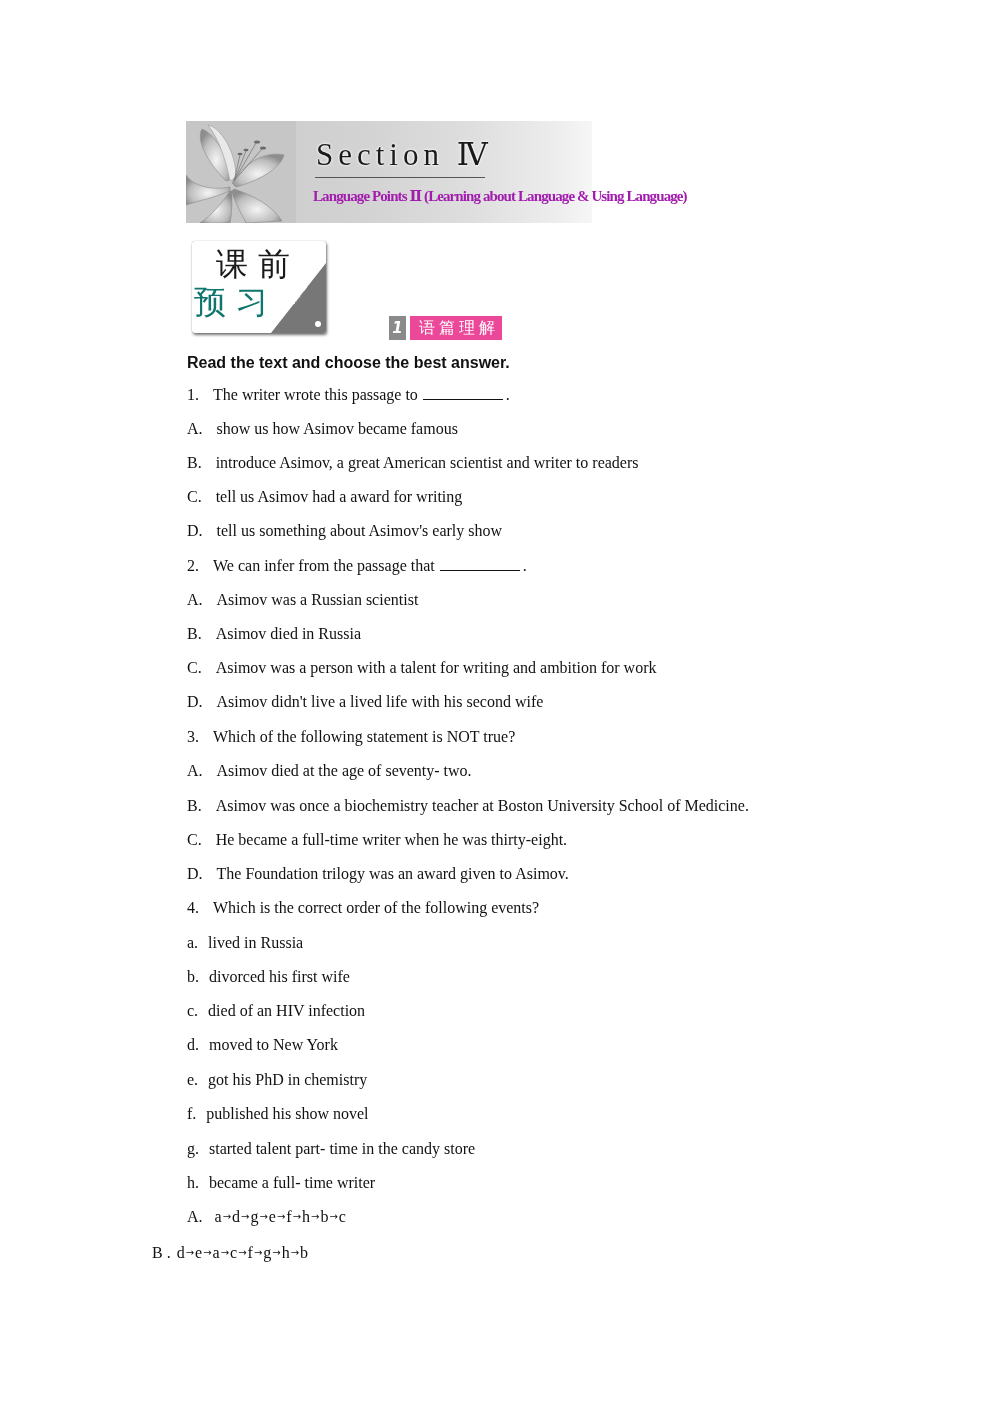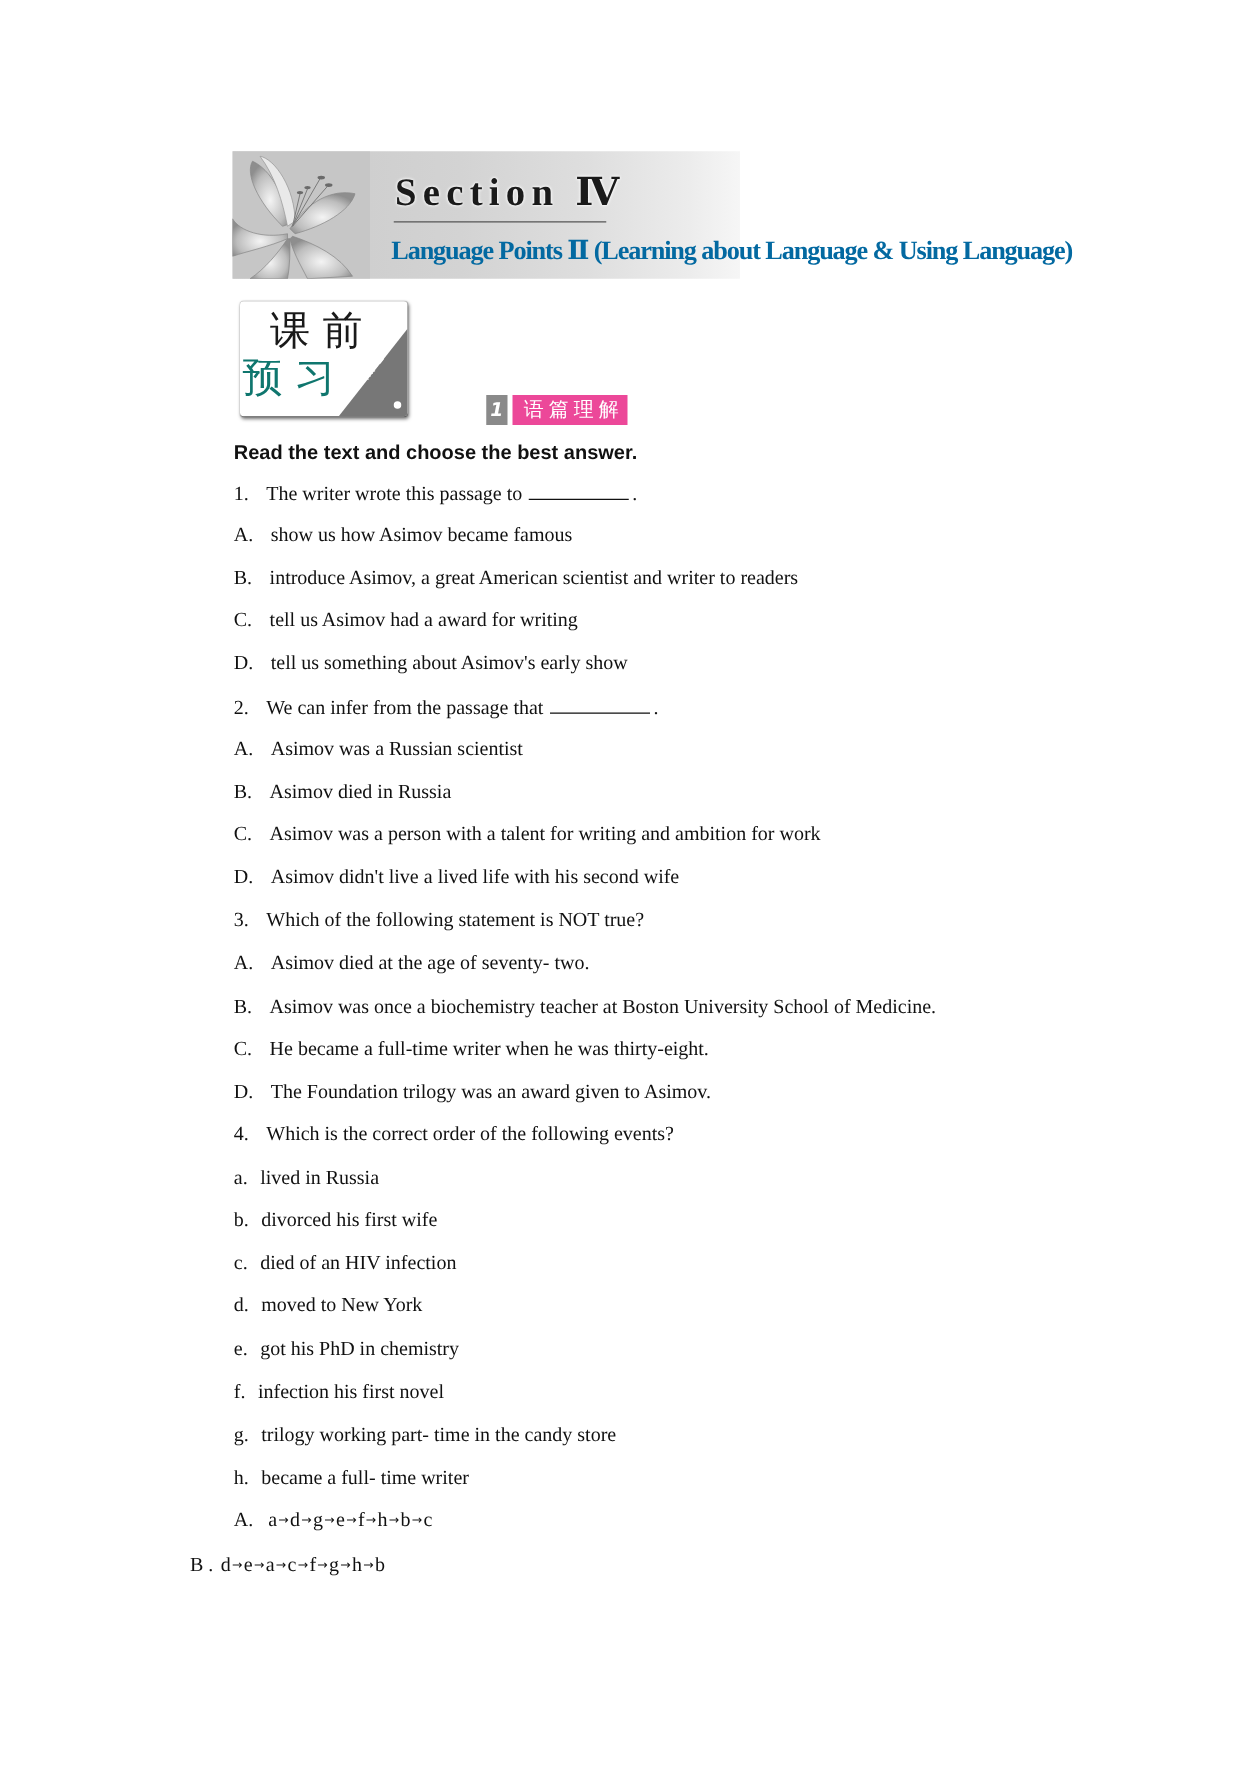--- a/index.html
+++ b/index.html
@@ -29,44 +29,44 @@
       left: 0;
       top: 0;
       width: 110px;
       height: 102px;
     }
     .section-title {
       position: absolute;
       left: 316px;
       top: 136px;
       font-family: "Liberation Serif", "DejaVu Serif", serif;
-      font-weight: bold;
+      font-weight: normal;
       font-size: 31px;
       letter-spacing: 5px;
       color: #1a1a1a;
       text-shadow: 0 0 2px #ffffff, 0 0 3px #ffffff;
       white-space: nowrap;
     }
     .section-title-rule {
       position: absolute;
       left: 315px;
       top: 177px;
       width: 170px;
       height: 1px;
       background: #555555;
     }
     .section-subtitle {
       position: absolute;
       left: 313px;
       top: 187px;
       font-family: "Liberation Serif", "DejaVu Serif", serif;
       font-weight: bold;
-      font-size: 21px;
+      font-size: 15px;
       letter-spacing: -0.9px;
-      color: #0369a1;
+      color: #a21caf;
       white-space: nowrap;
     }
 
     
     .preview-badge {
       position: absolute;
       left: 192px;
       top: 241px;
       width: 134px;
       height: 92px;
@@ -375,26 +375,26 @@
   <span>moved to New York</span>
 </div>
 <div class="line" style="top:1071px;">
   <span class="marker">e.</span>
     <span class="sep" style="width:10px"></span>
   <span>got his PhD in chemistry</span>
 </div>
 <div class="line" style="top:1105px;">
   <span class="marker">f.</span>
     <span class="sep" style="width:10px"></span>
-  <span>infection his first novel</span>
+  <span>published his show novel</span>
 </div>
 <div class="line" style="top:1140px;">
   <span class="marker">g.</span>
     <span class="sep" style="width:10px"></span>
-  <span>trilogy working part- time in the candy store</span>
+  <span>started talent part- time in the candy store</span>
 </div>
 <div class="line" style="top:1174px;">
   <span class="marker">h.</span>
     <span class="sep" style="width:10px"></span>
   <span>became a full- time writer</span>
 </div>
 
 <div class="line" style="top:1208px;">
   <span class="marker">A.</span>
     <span class="sep" style="width:12px"></span>

